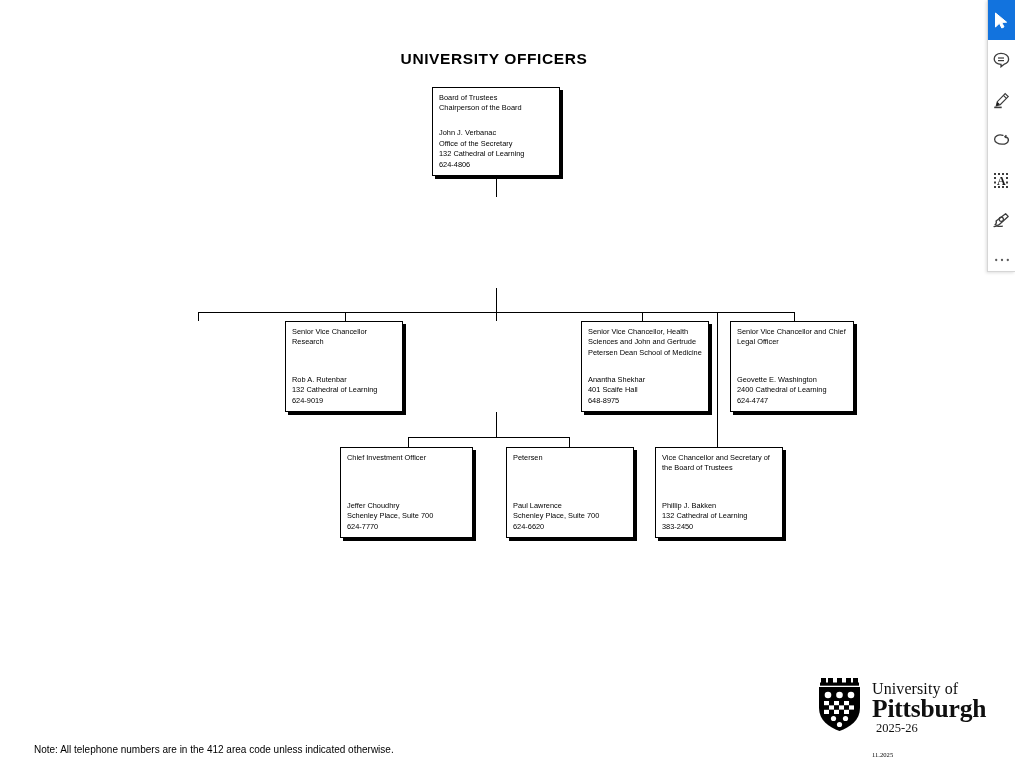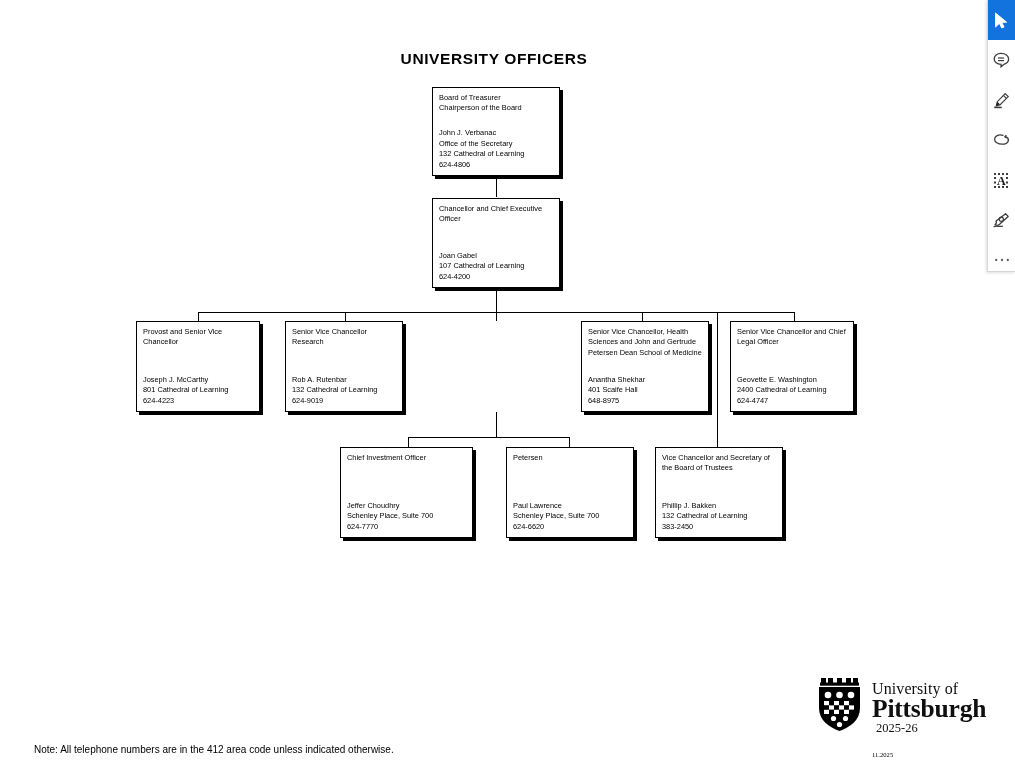--- a/index.html
+++ b/index.html
@@ -139,41 +139,29 @@
   <div class="ln v" style="left:794px;top:312px;height:9px;"></div>
 
   <div class="ln v" style="left:496px;top:412px;height:25px;"></div>
   <div class="ln h" style="left:408px;top:437px;width:162px;"></div>
   <div class="ln v" style="left:408px;top:437px;height:10px;"></div>
   <div class="ln v" style="left:569px;top:437px;height:10px;"></div>
 
   <div class="ln v" style="left:717px;top:312px;height:135px;"></div>
 
   <div class="node" style="left:432px;top:87px;width:128px;height:89px;">
-    <div class="title">Board of Treasurer
+    <div class="title">Board of Trustees
 Chairperson of the Board</div>
     <div class="person">John J. Verbanac
 Office of the Secretary
 132 Cathedral of Learning
 624-4806</div>
   </div>
 
-  <div class="node" style="left:432px;top:198px;width:128px;height:90px;">
-    <div class="title">Chancellor and Chief Executive Officer</div>
-    <div class="person">Joan Gabel
-107 Cathedral of Learning
-624-4200</div>
-  </div>
-
-  <div class="node" style="left:136px;top:321px;width:124px;height:91px;">
-    <div class="title">Provost and Senior Vice Chancellor</div>
-    <div class="person">Joseph J. McCarthy
-801 Cathedral of Learning
-624-4223</div>
-  </div>
+
 
   <div class="node" style="left:285px;top:321px;width:118px;height:91px;">
     <div class="title">Senior Vice Chancellor Research</div>
     <div class="person">Rob A. Rutenbar
 132 Cathedral of Learning
 624-9019</div>
   </div>
 
 
   <div class="node" style="left:581px;top:321px;width:128px;height:91px;">

